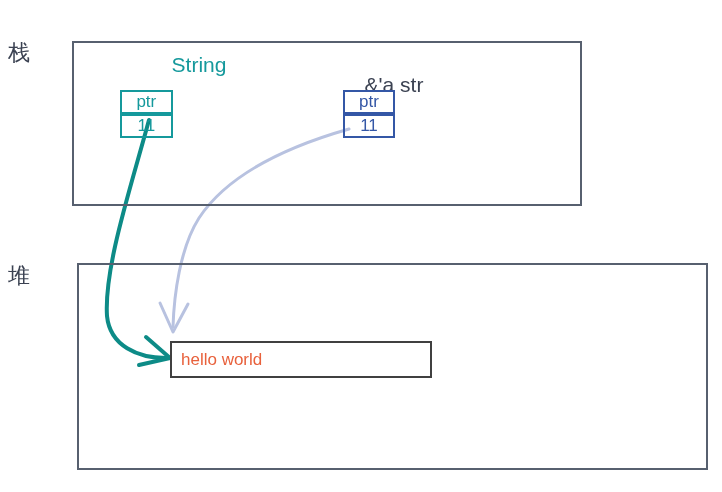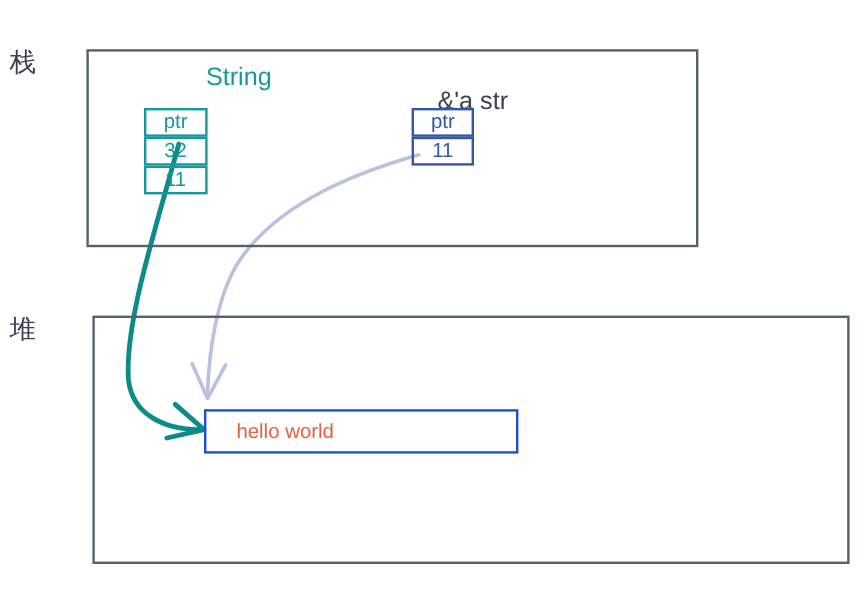--- a/index.html
+++ b/index.html
@@ -91,26 +91,26 @@
     color: #3457a6;
     width: 52px;
     margin-right: -2px;
   }
   #strslice-struct .cell:last-child { margin-right: 0; }
 
   #heap-alloc {
     position: absolute;
     box-sizing: border-box;
     left: 170px; top: 341px; width: 262px; height: 37px;
-    border: 2px solid #1d4ed8;
+    border: 2px solid #404040;
     color: #e8613c;
     font-size: 17px;
     display: flex;
     align-items: center;
-    padding-left: 25px;
+    padding-left: 9px;
     background: transparent;
   }
 </style>
 </head>
 <body>
 
 <svg id="canvas" viewBox="0 0 722 492" xmlns="http://www.w3.org/2000/svg">
 
   <g>
     <path d="M 349 129
@@ -133,21 +133,20 @@
 <div class="memory-region" id="stack-region"></div>
 
 <div class="memory-region" id="heap-region"></div>
 
 <div class="struct-title" id="title-string">String</div>
 
 <div class="struct-title" id="title-strslice">&amp;'a str</div>
 
 <div class="struct-row" id="string-struct">
   <div class="cell">ptr</div>
-  <div class="cell">32</div>
   <div class="cell">11</div>
 </div>
 
 <div class="struct-row" id="strslice-struct">
   <div class="cell">ptr</div>
   <div class="cell">11</div>
 </div>
 
 <div id="heap-alloc">hello world</div>
 

